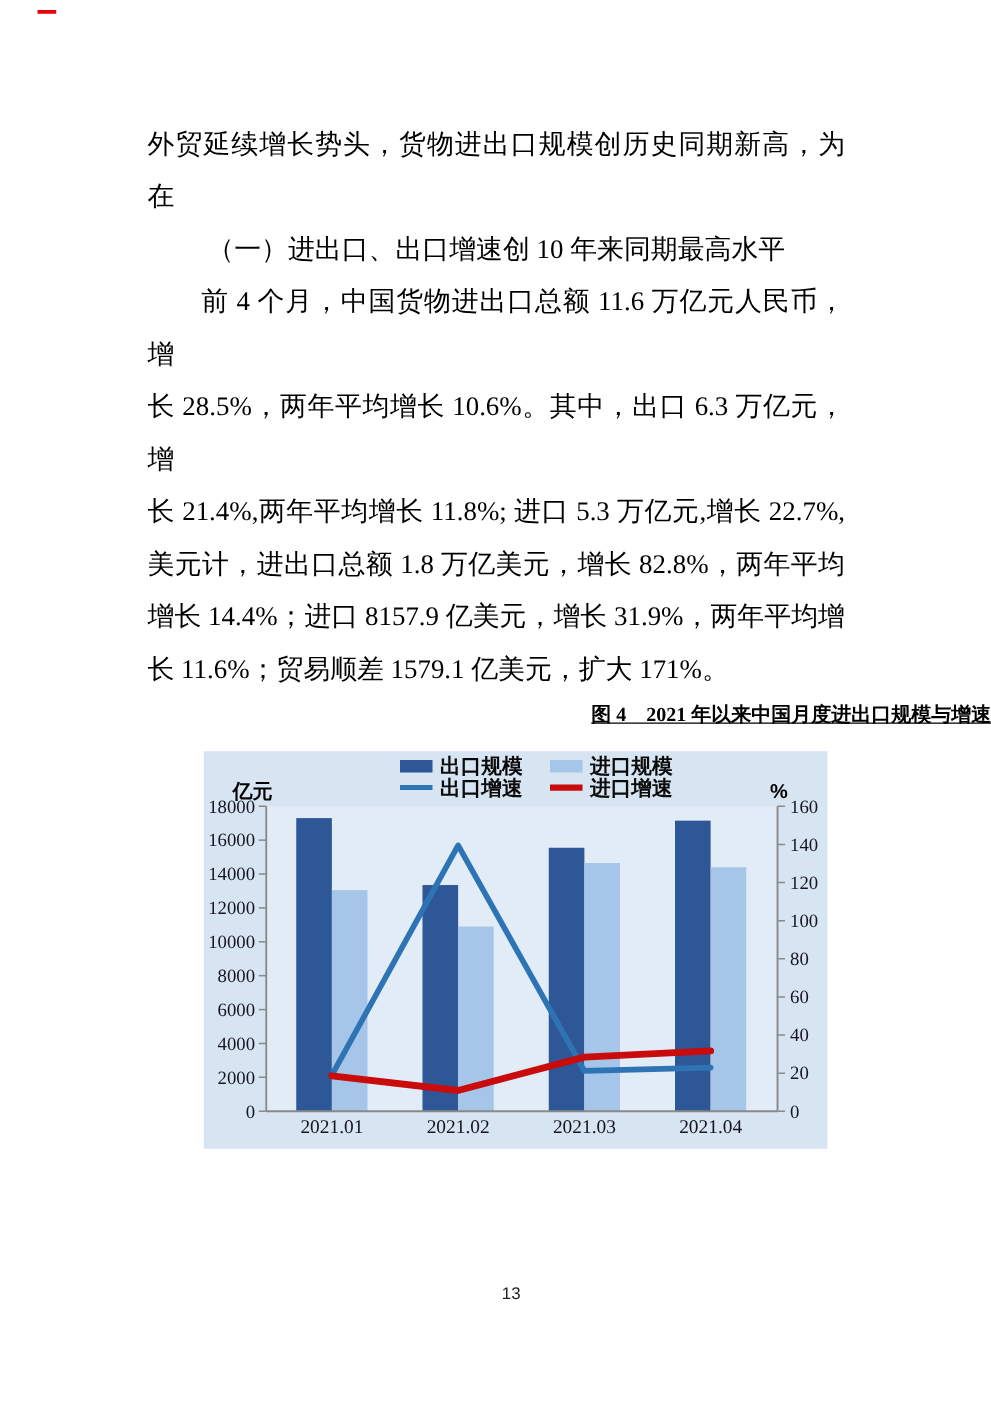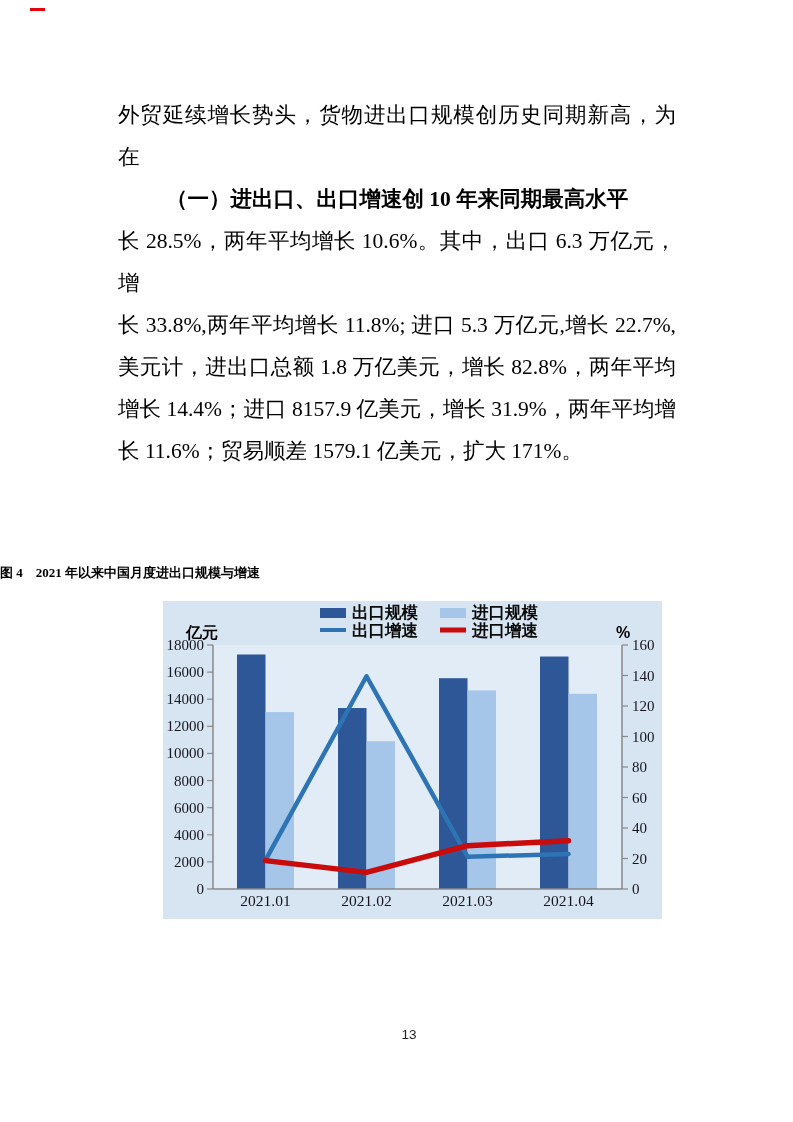--- a/index.html
+++ b/index.html
@@ -4,44 +4,45 @@
 <style>
   html,body{margin:0;padding:0;background:#fff;}
   .page{position:relative;width:793px;height:1122px;background:#ffffff;overflow:hidden;
         font-family:"Liberation Serif","DejaVu Serif",serif;color:#000;}
   .red-dash{position:absolute;left:30px;top:8px;width:15px;height:3px;background:#e8000d;}
   .textcol{position:absolute;left:118px;top:94px;width:558px;
            font-size:21.5px;line-height:42px;}
   .jline{text-align:justify;text-align-last:justify;}
   .jlast{text-align:justify;text-align-last:left;}
   .indent{text-indent:43px;}
-  .headline{text-align:center;font-weight:700;}
-  .caption{position:absolute;left:0;top:556px;width:793px;text-align:left;
-           font-weight:700;font-size:13px;line-height:34px;}
+  .headline{text-align:center;font-weight:400;}
+  .caption{position:absolute;left:0;top:556px;width:793px;text-align:right;
+           font-weight:700;font-size:16px;line-height:34px;text-decoration:underline;}
   .chart-panel{position:absolute;left:163px;top:601px;width:499px;height:318px;background:#d7e4f1;}
   .chart-panel svg{display:block;}
   .tick{font:15px "Liberation Serif","DejaVu Serif",serif;fill:#15151f;}
   .cat{font:15.5px "Liberation Serif","DejaVu Serif",serif;fill:#15151f;}
   .unit{font:700 16px "Liberation Sans","DejaVu Sans",sans-serif;fill:#000;}
   .leg{font:600 16.5px "Liberation Sans","DejaVu Sans",sans-serif;fill:#0a0a0a;}
   .pageno{position:absolute;left:0;top:1027px;width:818px;text-align:center;
           font:13.5px "Liberation Sans","DejaVu Sans",sans-serif;color:#222;}
 </style>
 </head>
 <body>
 
 <div class="page">
 
   <div class="red-dash"></div>
 
   <div class="textcol">
     <div class="jline">外贸延续增长势头，货物进出口规模创历史同期新高，为在</div>
     <div class="headline">（一）进出口、出口增速创 10 年来同期最高水平</div>
+    <div class="jline indent">前 4 个月，中国货物进出口总额 11.6 万亿元人民币，增</div>
     <div class="jline">长 28.5%，两年平均增长 10.6%。其中，出口 6.3 万亿元，增</div>
-    <div class="jline">长 33.8%,两年平均增长 11.8%; 进口 5.3 万亿元,增长 22.7%,</div>
+    <div class="jline">长 21.4%,两年平均增长 11.8%; 进口 5.3 万亿元,增长 22.7%,</div>
     <div class="jline">美元计，进出口总额 1.8 万亿美元，增长 82.8%，两年平均</div>
     <div class="jline">增长 14.4%；进口 8157.9 亿美元，增长 31.9%，两年平均增</div>
     <div class="jlast">长 11.6%；贸易顺差 1579.1 亿美元，扩大 171%。</div>
   </div>
 
   <div class="caption">图 4　2021 年以来中国月度进出口规模与增速</div>
 
   <div class="chart-panel">
     <svg width="499" height="318" viewBox="0 0 499 318">
         <rect x="50" y="44" width="409" height="244" fill="#e2ecf7"></rect>

